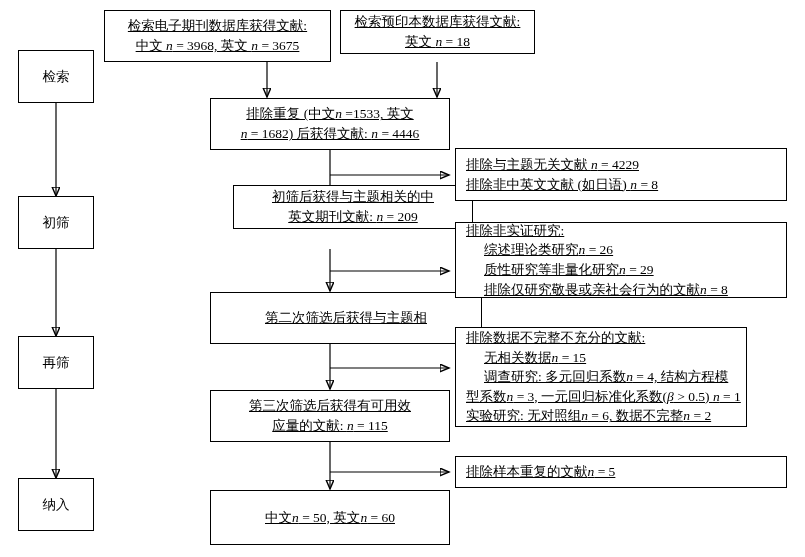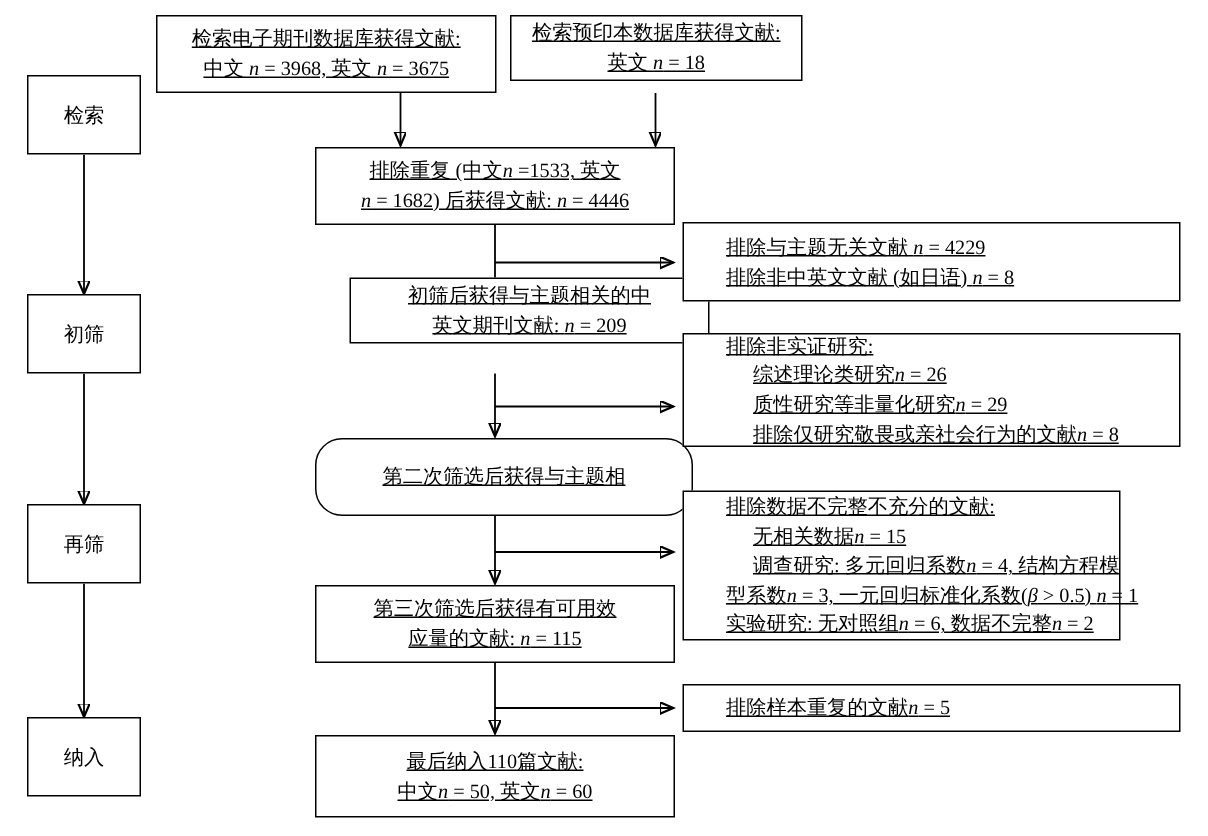--- a/index.html
+++ b/index.html
@@ -29,21 +29,21 @@
     justify-content: center;
     font-size: 13.5px;
     line-height: 1.45;
     text-align: center;
     padding: 2px 4px;
   }
   .box .ln { white-space: nowrap; text-decoration: underline; }
   .box.left-align {
     align-items: flex-start;
     text-align: left;
-    padding-left: 28px;
+    padding-left: 10px;
   }
   .stage {
     position: absolute;
     box-sizing: border-box;
     border: 1px solid #000000;
     background: #ffffff;
     display: flex;
     align-items: center;
     justify-content: center;
     font-size: 13.5px;
@@ -121,31 +121,30 @@
   <div class="box" style="left:210px; top:98px; width:240px; height:52px;">
     <span class="ln">排除重复 (中文<span class="ital">n</span> =1533, 英文</span>
     <span class="ln"><span class="ital">n</span> = 1682) 后获得文献: <span class="ital">n</span> = 4446</span>
   </div>
 
   <div class="box" style="left:210px; top:185px; width:240px; height:44px;margin-left:23px;">
     <span class="ln">初筛后获得与主题相关的中</span>
     <span class="ln">英文期刊文献: <span class="ital">n</span> = 209</span>
   </div>
 
-  <div class="box" style="left:210px; top:292px; width:252px; height:52px;border-radius:18px;">
+  <div class="box" style="left:210px; top:292px; width:272px; height:52px;">
     <span class="ln">第二次筛选后获得与主题相</span>
   </div>
 
   <div class="box" style="left:210px; top:390px; width:240px; height:52px;">
     <span class="ln">第三次筛选后获得有可用效</span>
     <span class="ln">应量的文献: <span class="ital">n</span> = 115</span>
   </div>
 
   <div class="box" style="left:210px; top:490px; width:240px; height:55px;">
-    <span class="ln">最后纳入110篇文献:</span>
     <span class="ln">中文<span class="ital">n</span> = 50, 英文<span class="ital">n</span> = 60</span>
   </div>
 
   <div class="box left-align" style="left:455px; top:148px; width:332px; height:53px;">
     <span class="ln">排除与主题无关文献 <span class="ital">n</span> = 4229</span>
     <span class="ln">排除非中英文文献 (如日语) <span class="ital">n</span> = 8</span>
   </div>
 
   <div class="box left-align" style="left:455px; top:222px; width:332px; height:76px;">
     <span class="ln">排除非实证研究:</span>

